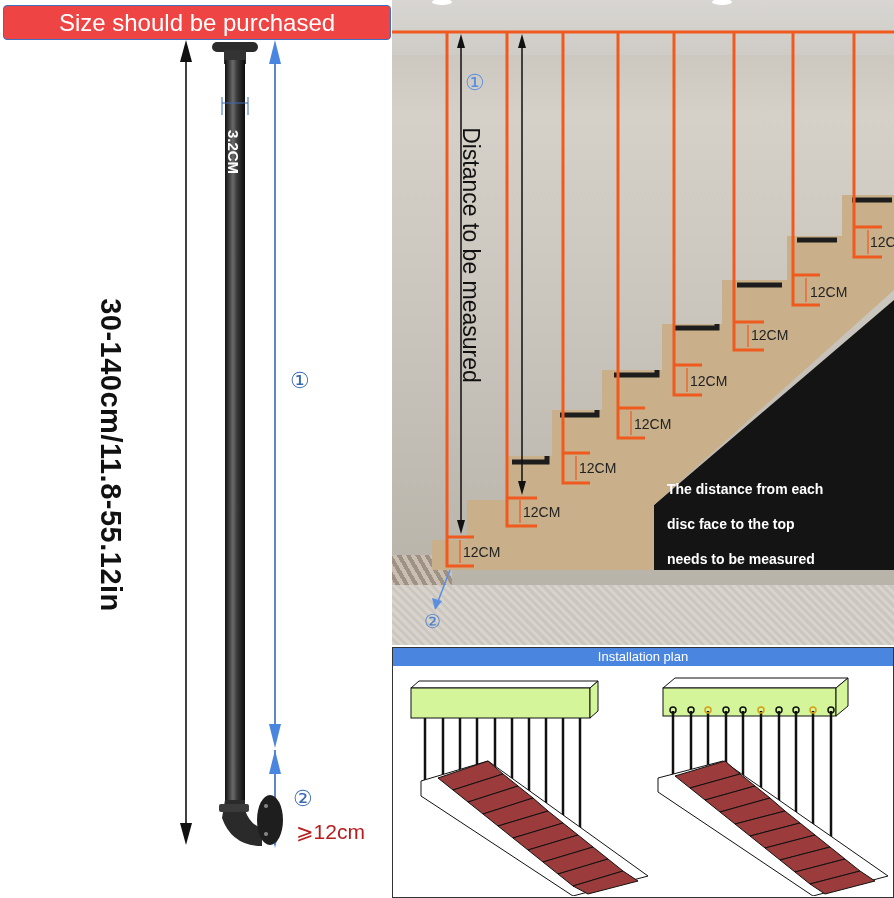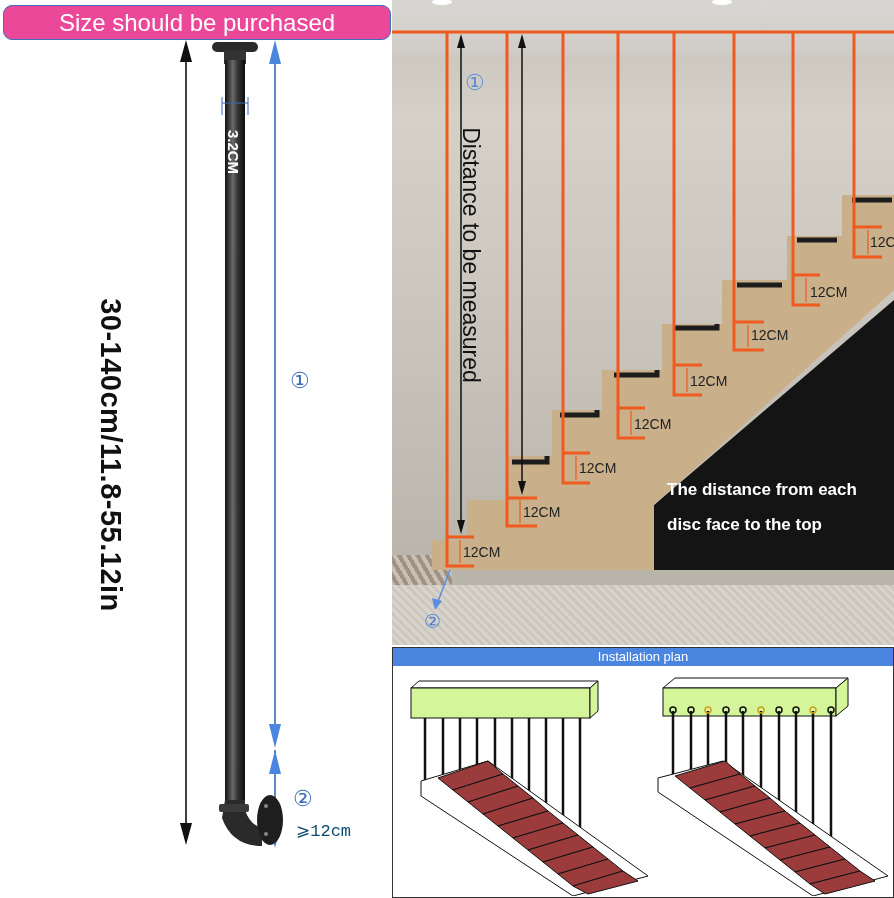--- a/index.html
+++ b/index.html
@@ -1,34 +1,34 @@
 <!DOCTYPE html>
 <html><head>
 <meta charset="utf-8">
 <style>
   html,body{margin:0;padding:0;background:#fff;}
   body{width:894px;height:898px;position:relative;overflow:hidden;font-family:"Liberation Sans",sans-serif;}
   .abs{position:absolute;}
   
   #left{left:0;top:0;width:392px;height:898px;background:#fff;}
-  #title-bar{left:3px;top:5px;width:386px;height:33px;background:#ec4899;border:1px solid #3f6fbd;border-radius:9px;color:#fff;font-size:24px;line-height:33px;text-align:center;}
+  #title-bar{left:3px;top:5px;width:386px;height:33px;background:#ef4444;border:1px solid #3f6fbd;border-radius:4px;color:#fff;font-size:24px;line-height:33px;text-align:center;}
   #range-label{left:60px;top:260px;width:100px;height:390px;}
   #range-label span{position:absolute;left:50%;top:50%;transform:translate(-50%,-50%) rotate(90deg);white-space:nowrap;font-size:29px;font-weight:bold;color:#111;letter-spacing:0.5px;}
   #pipe-dia{left:218px;top:112px;width:30px;height:80px;}
   #pipe-dia span{position:absolute;left:50%;top:50%;transform:translate(-50%,-50%) rotate(90deg);white-space:nowrap;font-size:15px;font-weight:bold;color:#fff;}
   .circ-num{color:#3a6ab3;font-family:"DejaVu Serif",serif;}
   #num1{left:290px;top:368px;font-size:22px;}
   #num2{left:293px;top:786px;font-size:22px;}
-  #min12{left:296px;top:820px;font-size:17px;font-family:Liberation Mono, monospace;color:#0c4a6e;}
+  #min12{left:296px;top:820px;font-size:21px;font-family:Liberation Sans, sans-serif;color:#b91c1c;}
   
   #photo{left:392px;top:0;width:502px;height:645px;background:linear-gradient(180deg,#cfcbc4 0%,#c9c5bd 5%,#d5d1c9 18%,#c6c1b8 60%,#b9b4aa 90%);overflow:hidden;}
   #ceiling{left:0;top:0;width:502px;height:55px;background:linear-gradient(180deg,#d8d6d2,#cfccc7);}
   #floor{left:0;top:585px;width:502px;height:60px;background:repeating-linear-gradient(45deg,#d8d4cd 0 3px,#cbc6be 3px 6px);}
   #rug{left:0;top:555px;width:60px;height:40px;background:repeating-linear-gradient(60deg,#9e9284 0 4px,#c9beb1 4px 8px);}
-  .stair-text{left:275px;top:472px;width:220px;color:#fff;font-weight:bold;font-size:17px;line-height:35px;}
+  .stair-text{left:275px;top:472px;width:220px;color:#fff;font-weight:bold;font-size:14px;line-height:35px;}
   #dist-label{left:58px;top:90px;width:40px;height:330px;}
   #dist-label span{position:absolute;left:50%;top:50%;transform:translate(-50%,-50%) rotate(90deg);white-space:nowrap;font-size:23px;color:#111;}
   #dist-num{left:73px;top:70px;font-size:22px;color:#5a8ee0;font-family:"DejaVu Serif",serif;}
   .cm{font-size:14px;color:#222;}
   #flange-text{left:30px;top:610px;font-size:19px;color:#222;}
   #flange-num{left:32px;top:610px;font-size:19px;color:#4a7fd0;font-family:"DejaVu Serif",serif;}
   
   #plan{left:392px;top:647px;width:500px;height:249px;background:#fff;border:1px solid #333;}
   #plan-header{left:0;top:0;width:500px;height:18px;background:#4a86e0;color:#fff;font-size:13px;text-align:center;line-height:18px;}
 </style>
@@ -155,20 +155,21 @@
   <div class="abs cm" style="left:187px;top:460px">12CM</div>
   <div class="abs cm" style="left:242px;top:416px">12CM</div>
   <div class="abs cm" style="left:298px;top:373px">12CM</div>
   <div class="abs cm" style="left:359px;top:327px">12CM</div>
   <div class="abs cm" style="left:418px;top:284px">12CM</div>
   <div class="abs cm" style="left:478px;top:234px">12C</div>
 
   <div class="abs stair-text">
     <div>The distance from each</div>
     <div>disc face to the top</div>
+    <div>needs to be measured</div>
   </div>
 
   <div id="flange-num" class="abs">②</div>
 </div>
 
 <div id="plan" class="abs">
   <div id="plan-header" class="abs">Installation plan</div>
   <svg class="abs" style="left:0;top:18px" width="500" height="230">
 
     <g>

